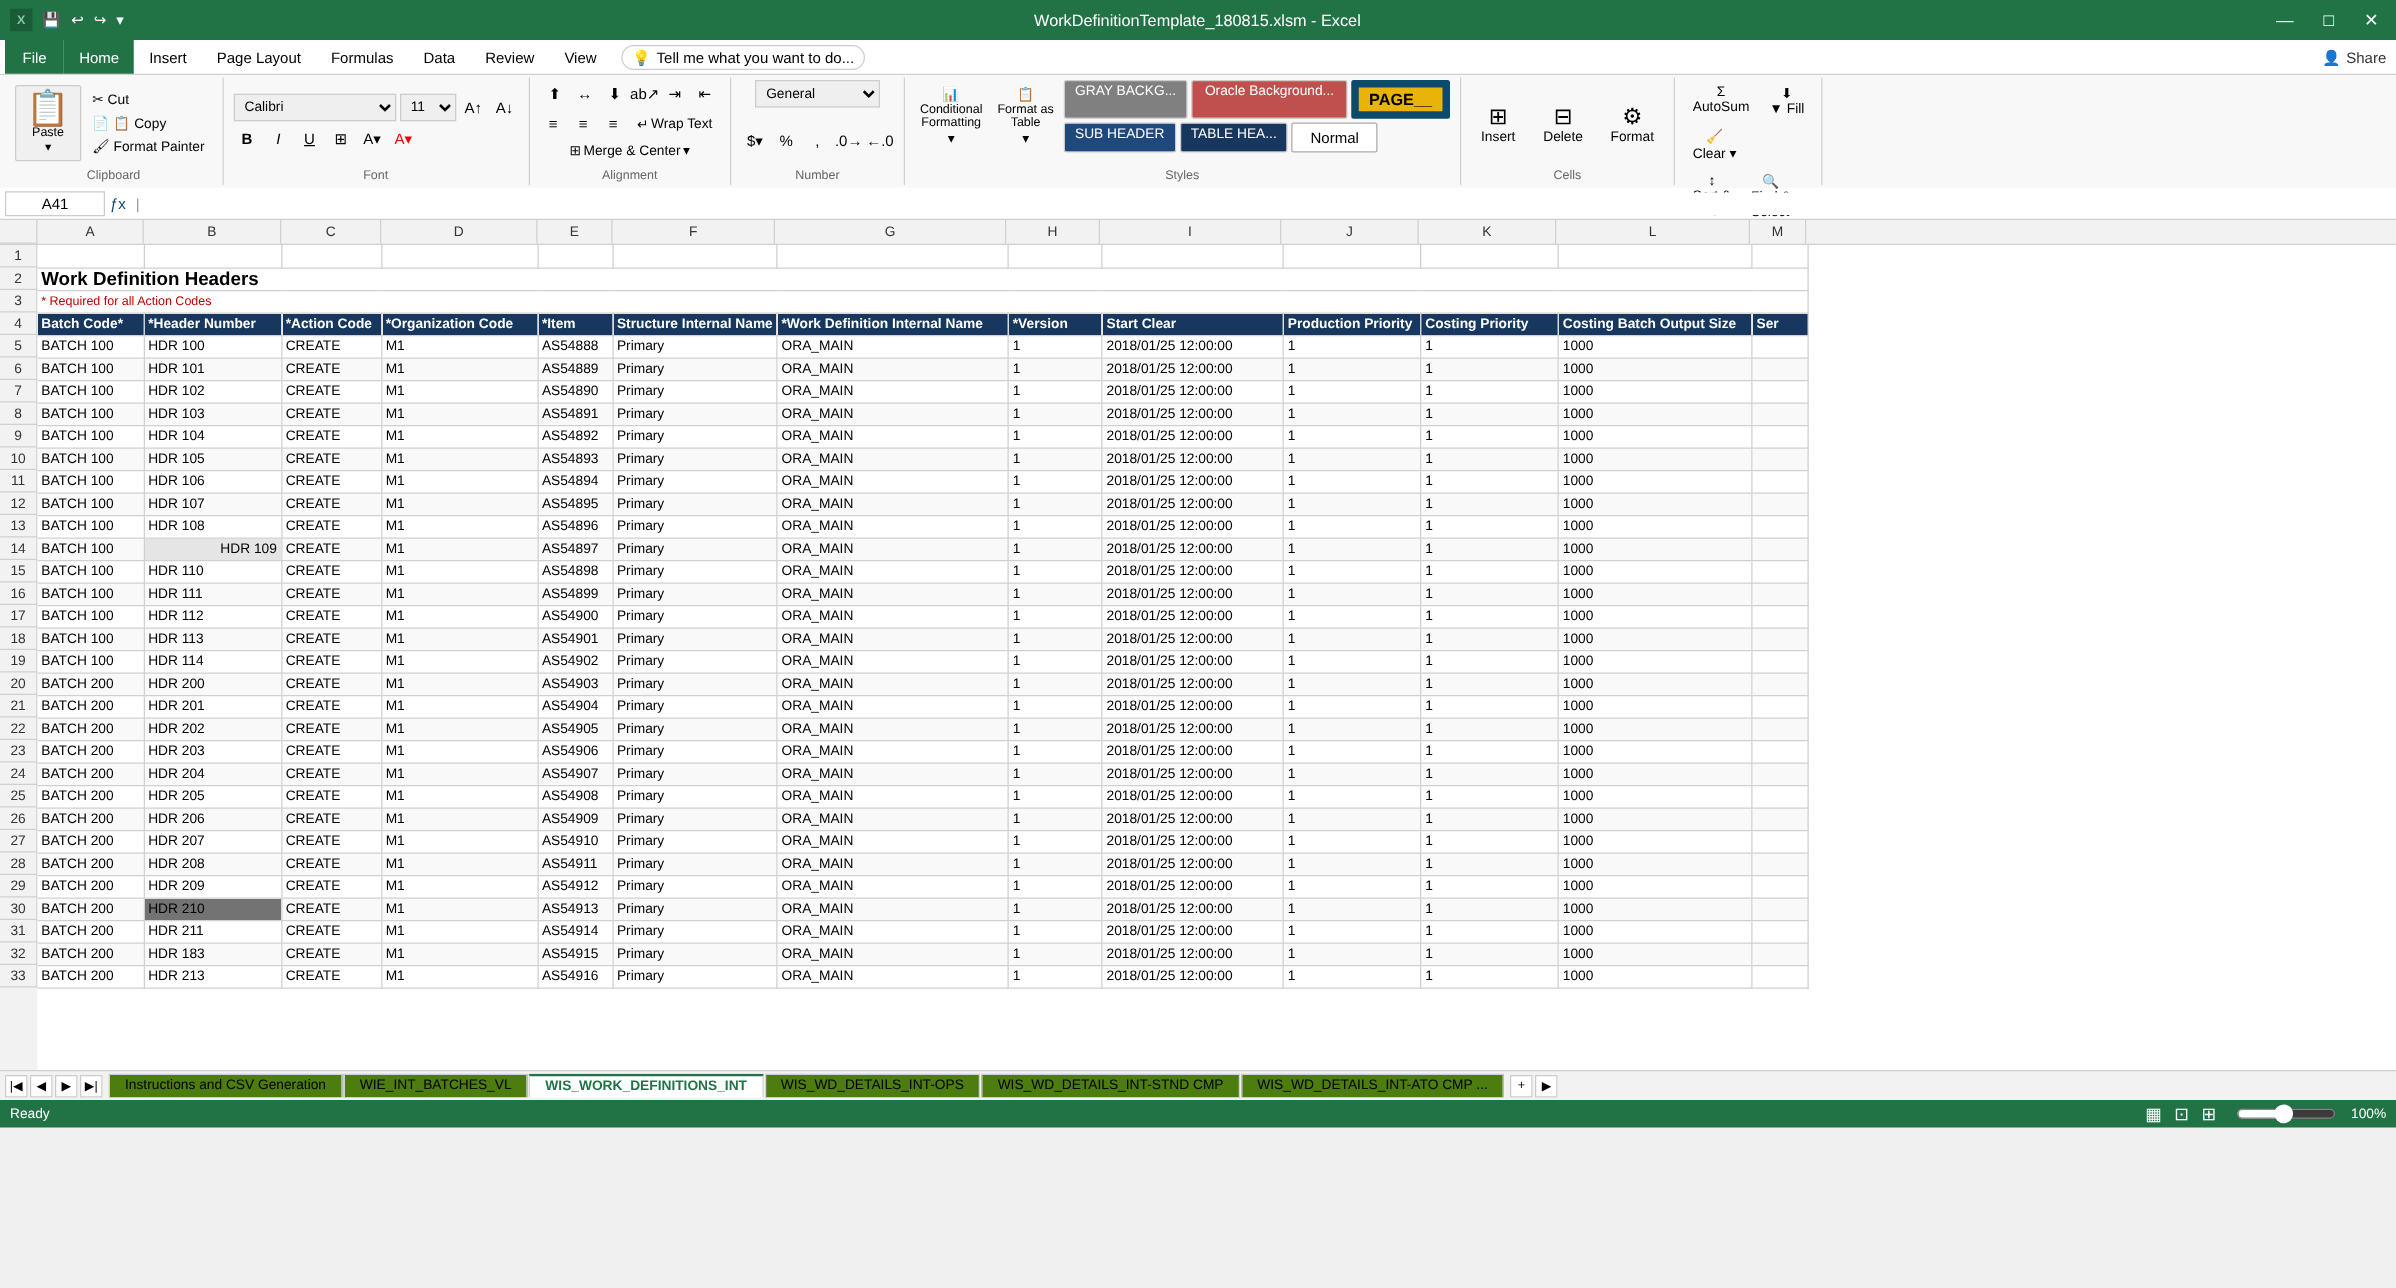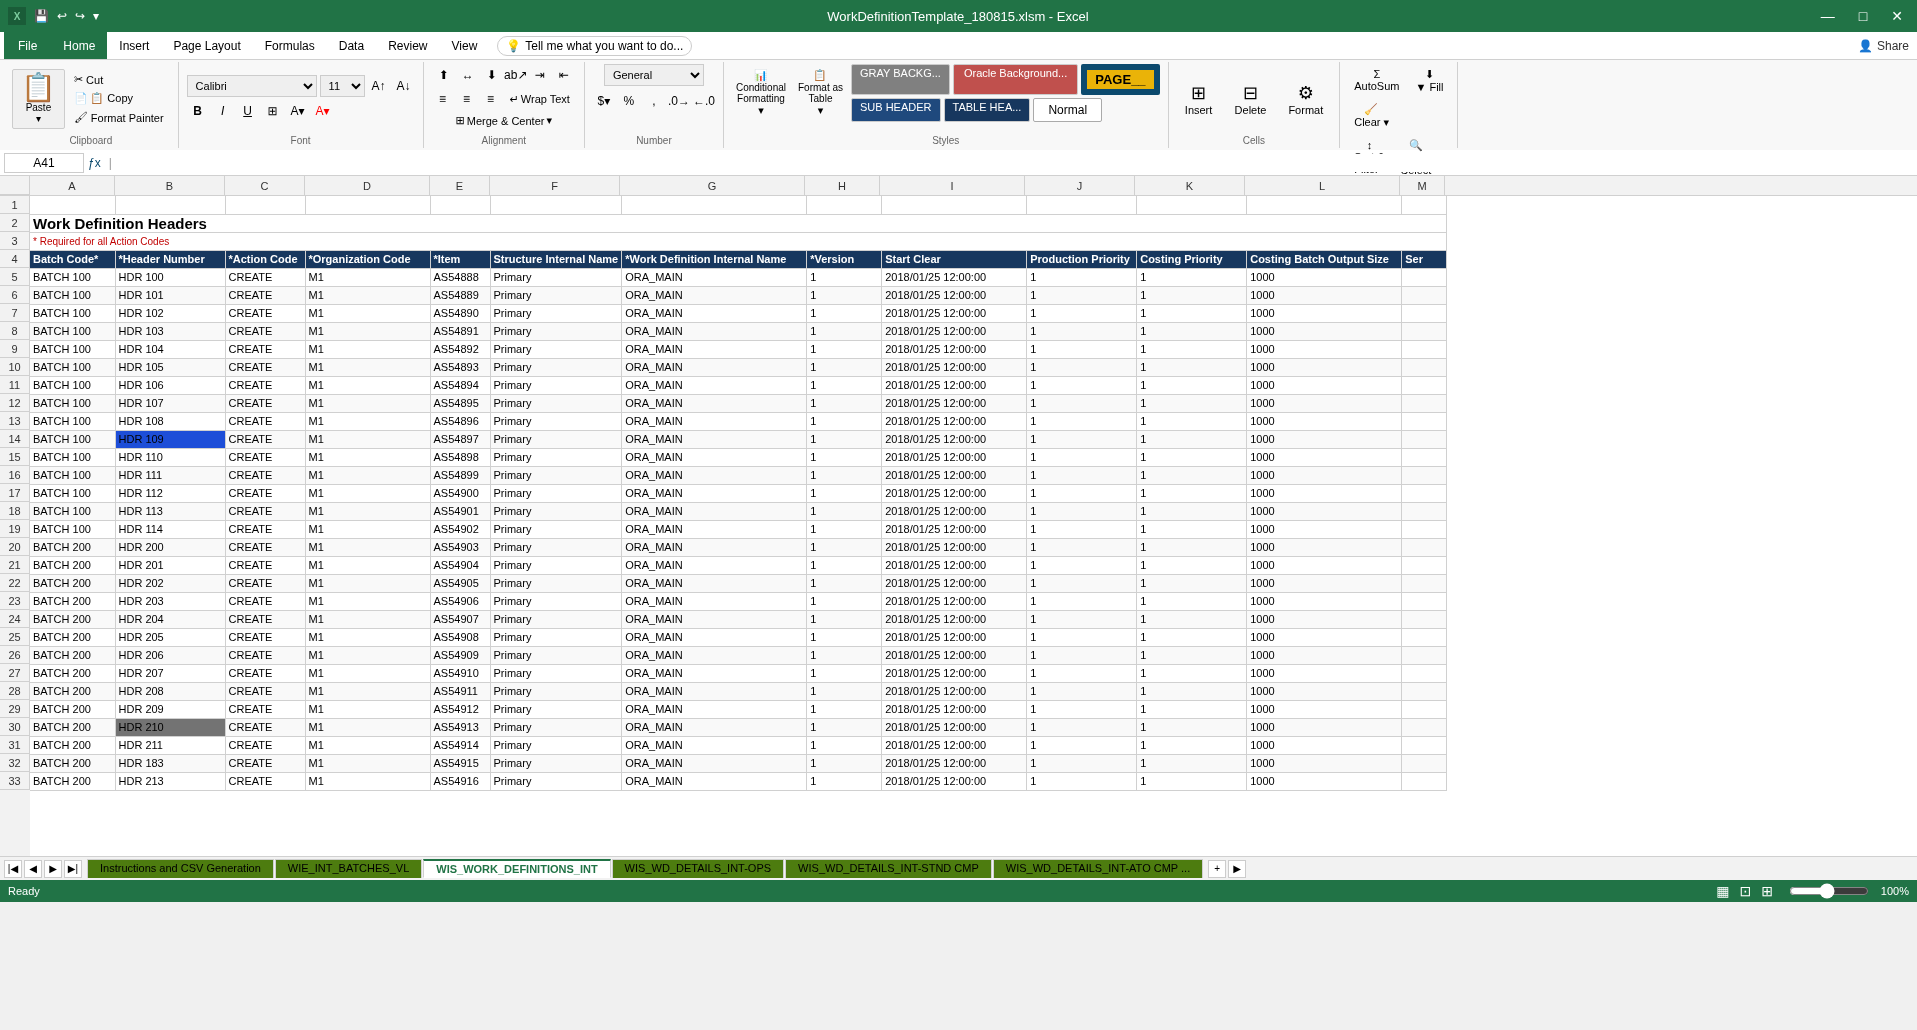--- a/index.html
+++ b/index.html
@@ -217,21 +217,21 @@
           <span>⊞</span>
           <span>Merge &amp; Center</span>
           <span>▾</span>
         </div>
       </div>
     </div>
     <div class="ribbon-group-label">Alignment</div>
   </div>
 
   <div class="ribbon-group">
-    <div class="ribbon-group-content" style="flex-direction:column; gap:4px;">
+    <div class="ribbon-group-content" style="flex-direction:column; gap:16px;">
       <select class="number-select">
         <option>General</option>
       </select>
       <div style="display:flex; gap:3px;">
         <button class="format-btn">$▾</button>
         <button class="format-btn">%</button>
         <button class="format-btn">,</button>
         <button class="format-btn">.0→</button>
         <button class="format-btn">←.0</button>
       </div>
@@ -569,21 +569,21 @@
               <td style="background: white;">ORA_MAIN</td>
               <td style="background: white;">1</td>
               <td style="background: white;">2018/01/25 12:00:00</td>
               <td style="background: white;">1</td>
               <td style="background: white;">1</td>
               <td style="background: white;">1000</td>
               <td style="background: white;"></td>
             </tr>
             <tr>
               <td style="background: rgb(249, 249, 249);">BATCH 100</td>
-              <td style="background: #1d4ed8;">HDR 109</td>
+              <td style="background: #e5e5e5; text-align: right;">HDR 109</td>
               <td style="background: rgb(249, 249, 249);">CREATE</td>
               <td style="background: rgb(249, 249, 249);">M1</td>
               <td style="background: rgb(249, 249, 249);">AS54897</td>
               <td style="background: rgb(249, 249, 249);">Primary</td>
               <td style="background: rgb(249, 249, 249);">ORA_MAIN</td>
               <td style="background: rgb(249, 249, 249);">1</td>
               <td style="background: rgb(249, 249, 249);">2018/01/25 12:00:00</td>
               <td style="background: rgb(249, 249, 249);">1</td>
               <td style="background: rgb(249, 249, 249);">1</td>
               <td style="background: rgb(249, 249, 249);">1000</td>

